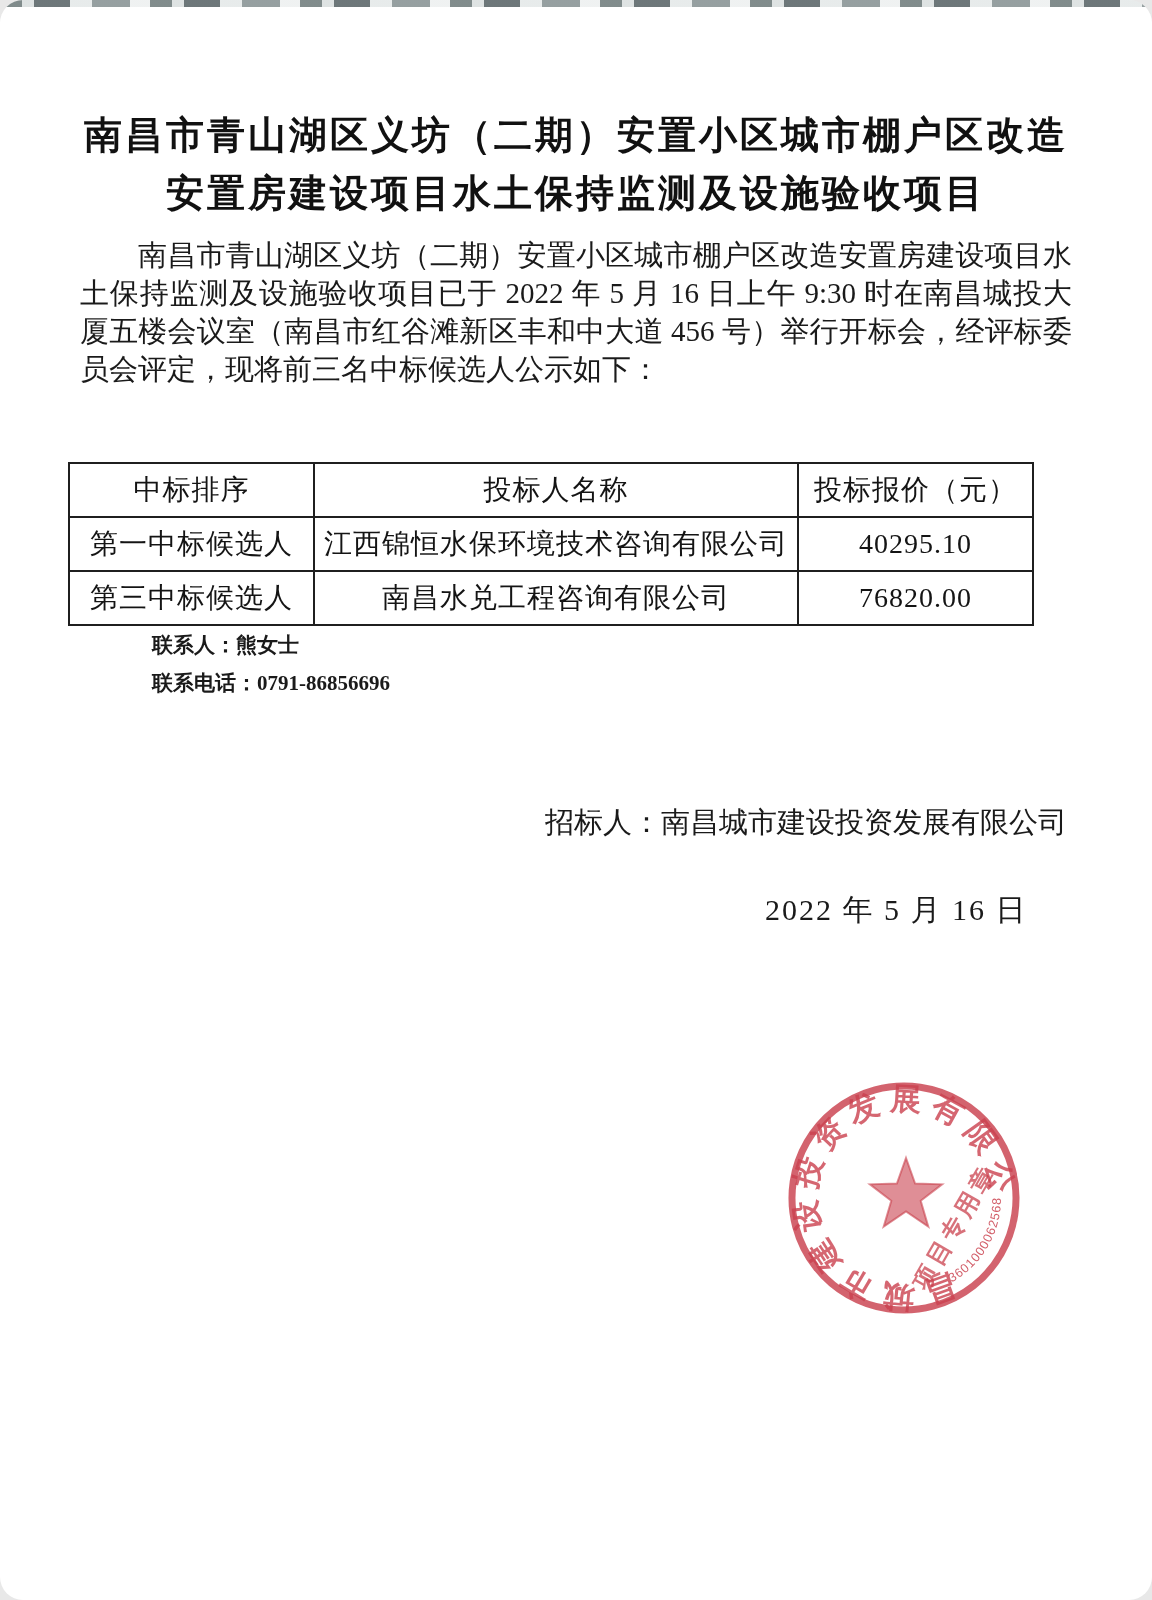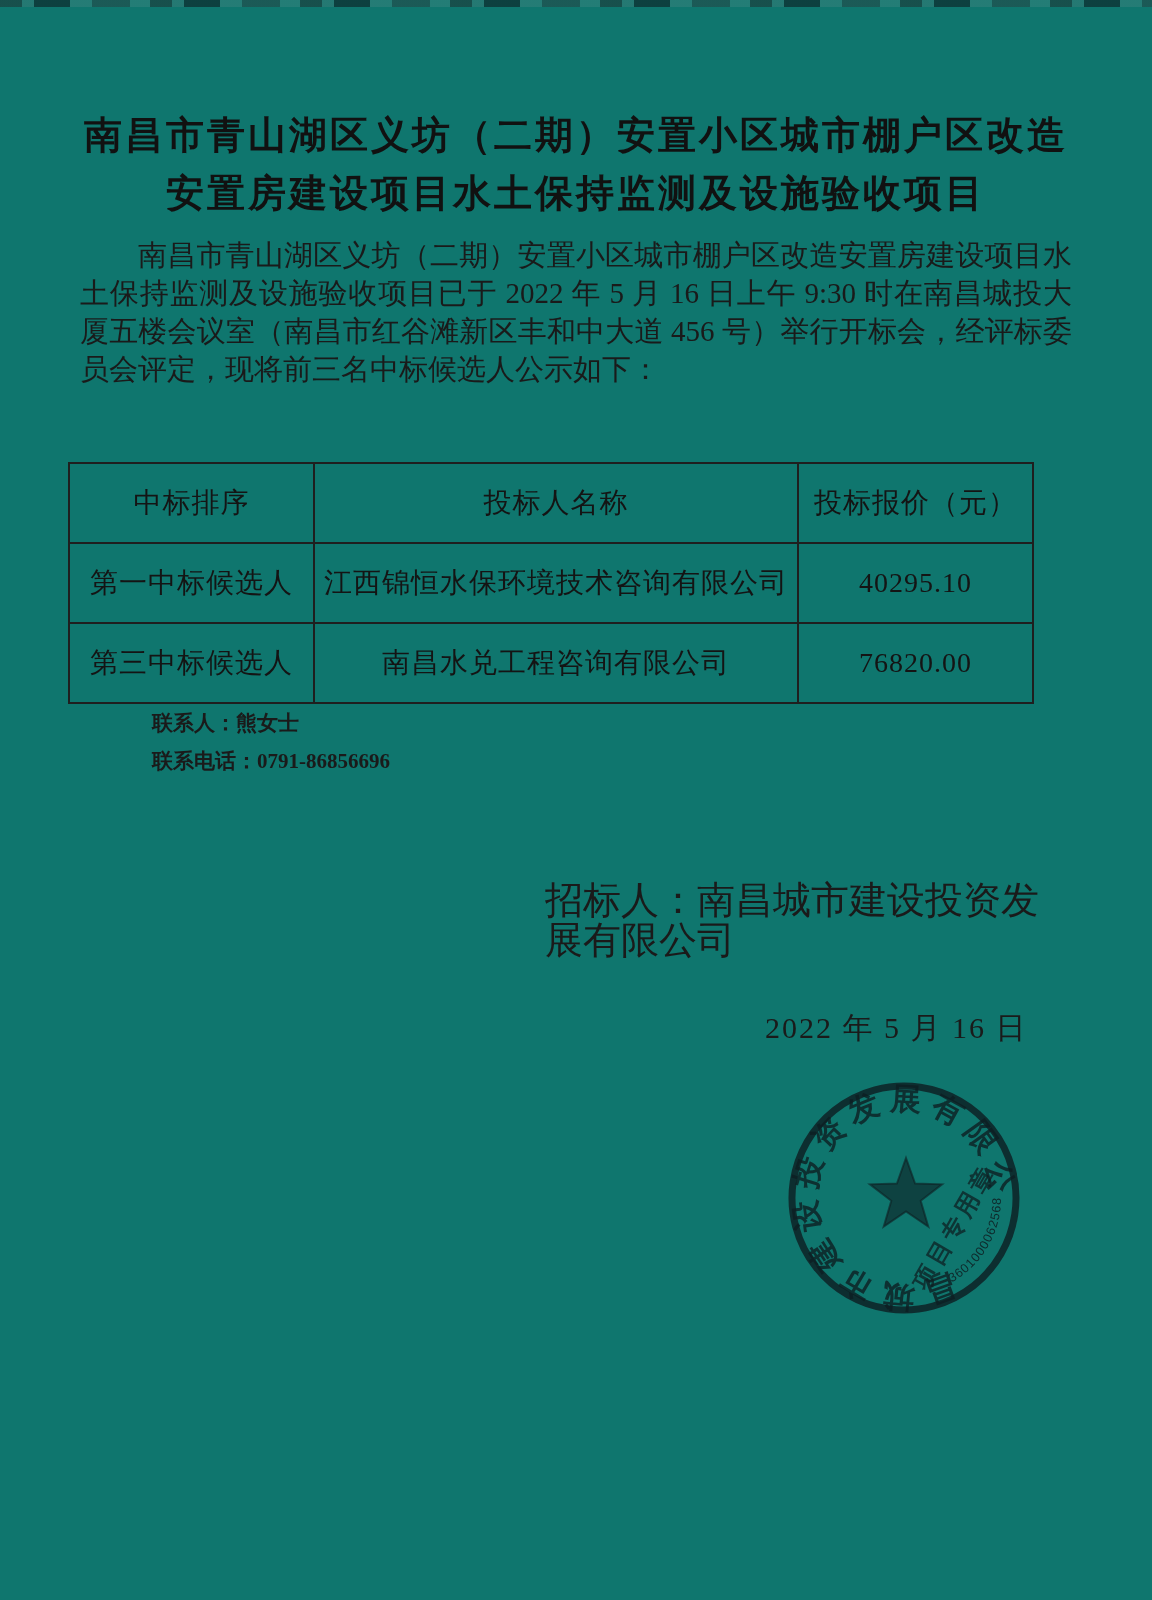--- a/index.html
+++ b/index.html
@@ -3,24 +3,25 @@
 <meta charset="utf-8">
 <title>Document</title>
 <style>
   * { margin: 0; padding: 0; box-sizing: border-box; }
   html, body { background: #e8e8e8; }
   .page {
     position: relative;
     width: 1152px;
     height: 1600px;
     margin: 0 auto;
-    background: #0f766e;
+    background: #ffffff;
     overflow: hidden;
     color: #161616;
     font-family: "Liberation Serif", "DejaVu Serif", serif;
+    border-radius: 23px;
   }
   .scan-artifact {
     position: absolute; top: 0; left: 0; right: 0; height: 7px;
     background: repeating-linear-gradient(90deg,
       rgba(30,50,50,.75) 0 22px, rgba(110,130,130,.30) 22px 34px,
       rgba(12,28,32,.80) 34px 70px, rgba(130,150,150,.25) 70px 92px,
       rgba(40,60,62,.65) 92px 130px, rgba(150,165,165,.2) 130px 150px);
     opacity: .75;
   }
   .doc-title {
@@ -45,42 +46,42 @@
   table.bid-table {
     border-collapse: collapse;
     margin: 74px 0 0 -12px;
     width: 964px;
     table-layout: fixed;
     font-size: 28px;
     color: #141414;
   }
   table.bid-table th, table.bid-table td {
     border: 2px solid #1f1f1f;
-    height: 80px;
+    height: 54px;
     text-align: center;
     vertical-align: middle;
     font-weight: normal;
     padding: 0 4px;
     letter-spacing: 1px;
   }
   .col-rank  { width: 245px; }
   .col-name  { width: 484px; }
   .col-price { width: 235px; }
   .notice { margin-top: 62px; }
   .contact-line {
     font-size: 21px;
     line-height: 38px;
     padding-left: 72px;
     color: #1a1a1a;
     font-weight: bold;
   }
   .tenderer-line {
     margin-top: 100px;
     padding-left: 465px;
-    font-size: 38px;
+    font-size: 29px;
     line-height: 40px;
     color: #1a1a1a;
   }
   .date-line {
     margin-top: 48px;
     padding-left: 685px;
     font-size: 30px;
     line-height: 40px;
     letter-spacing: 2px;
     color: #1a1a1a;

